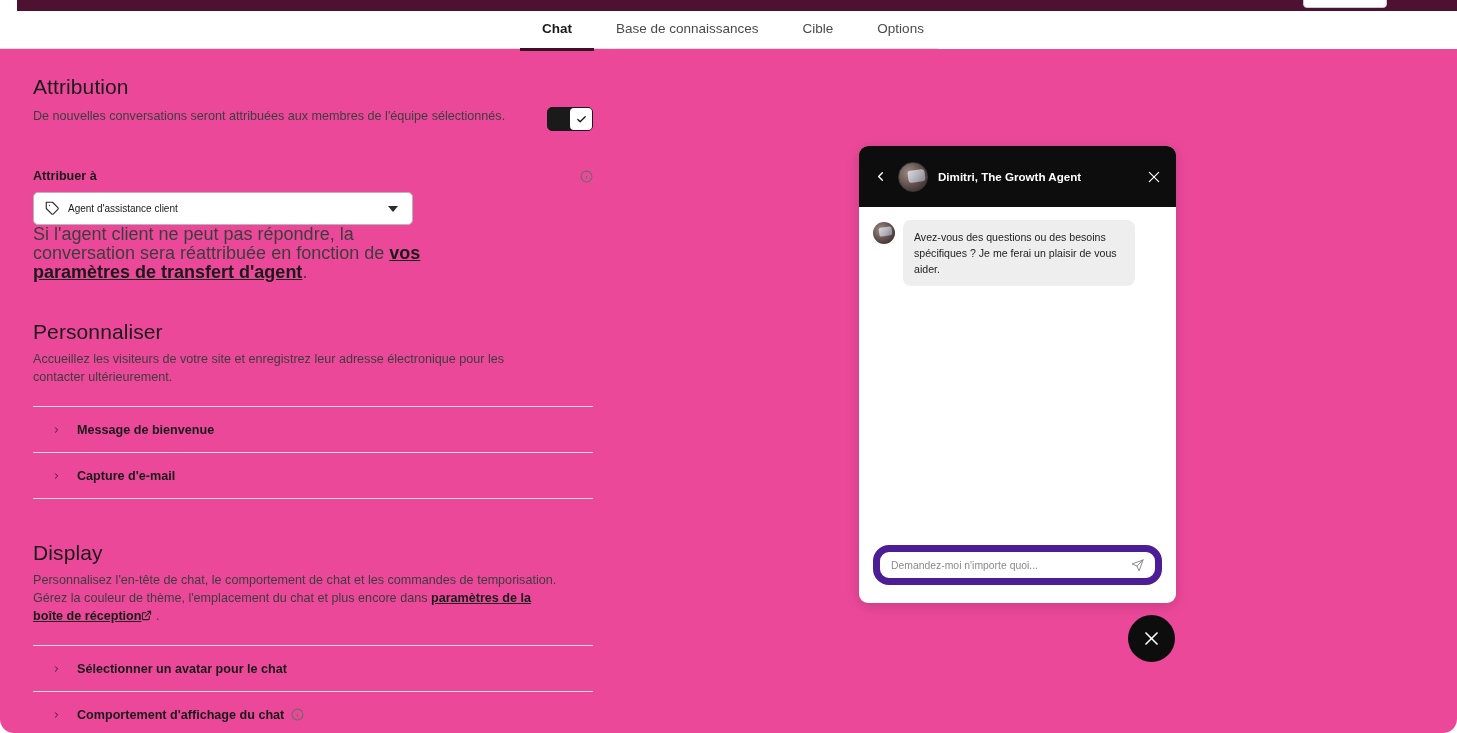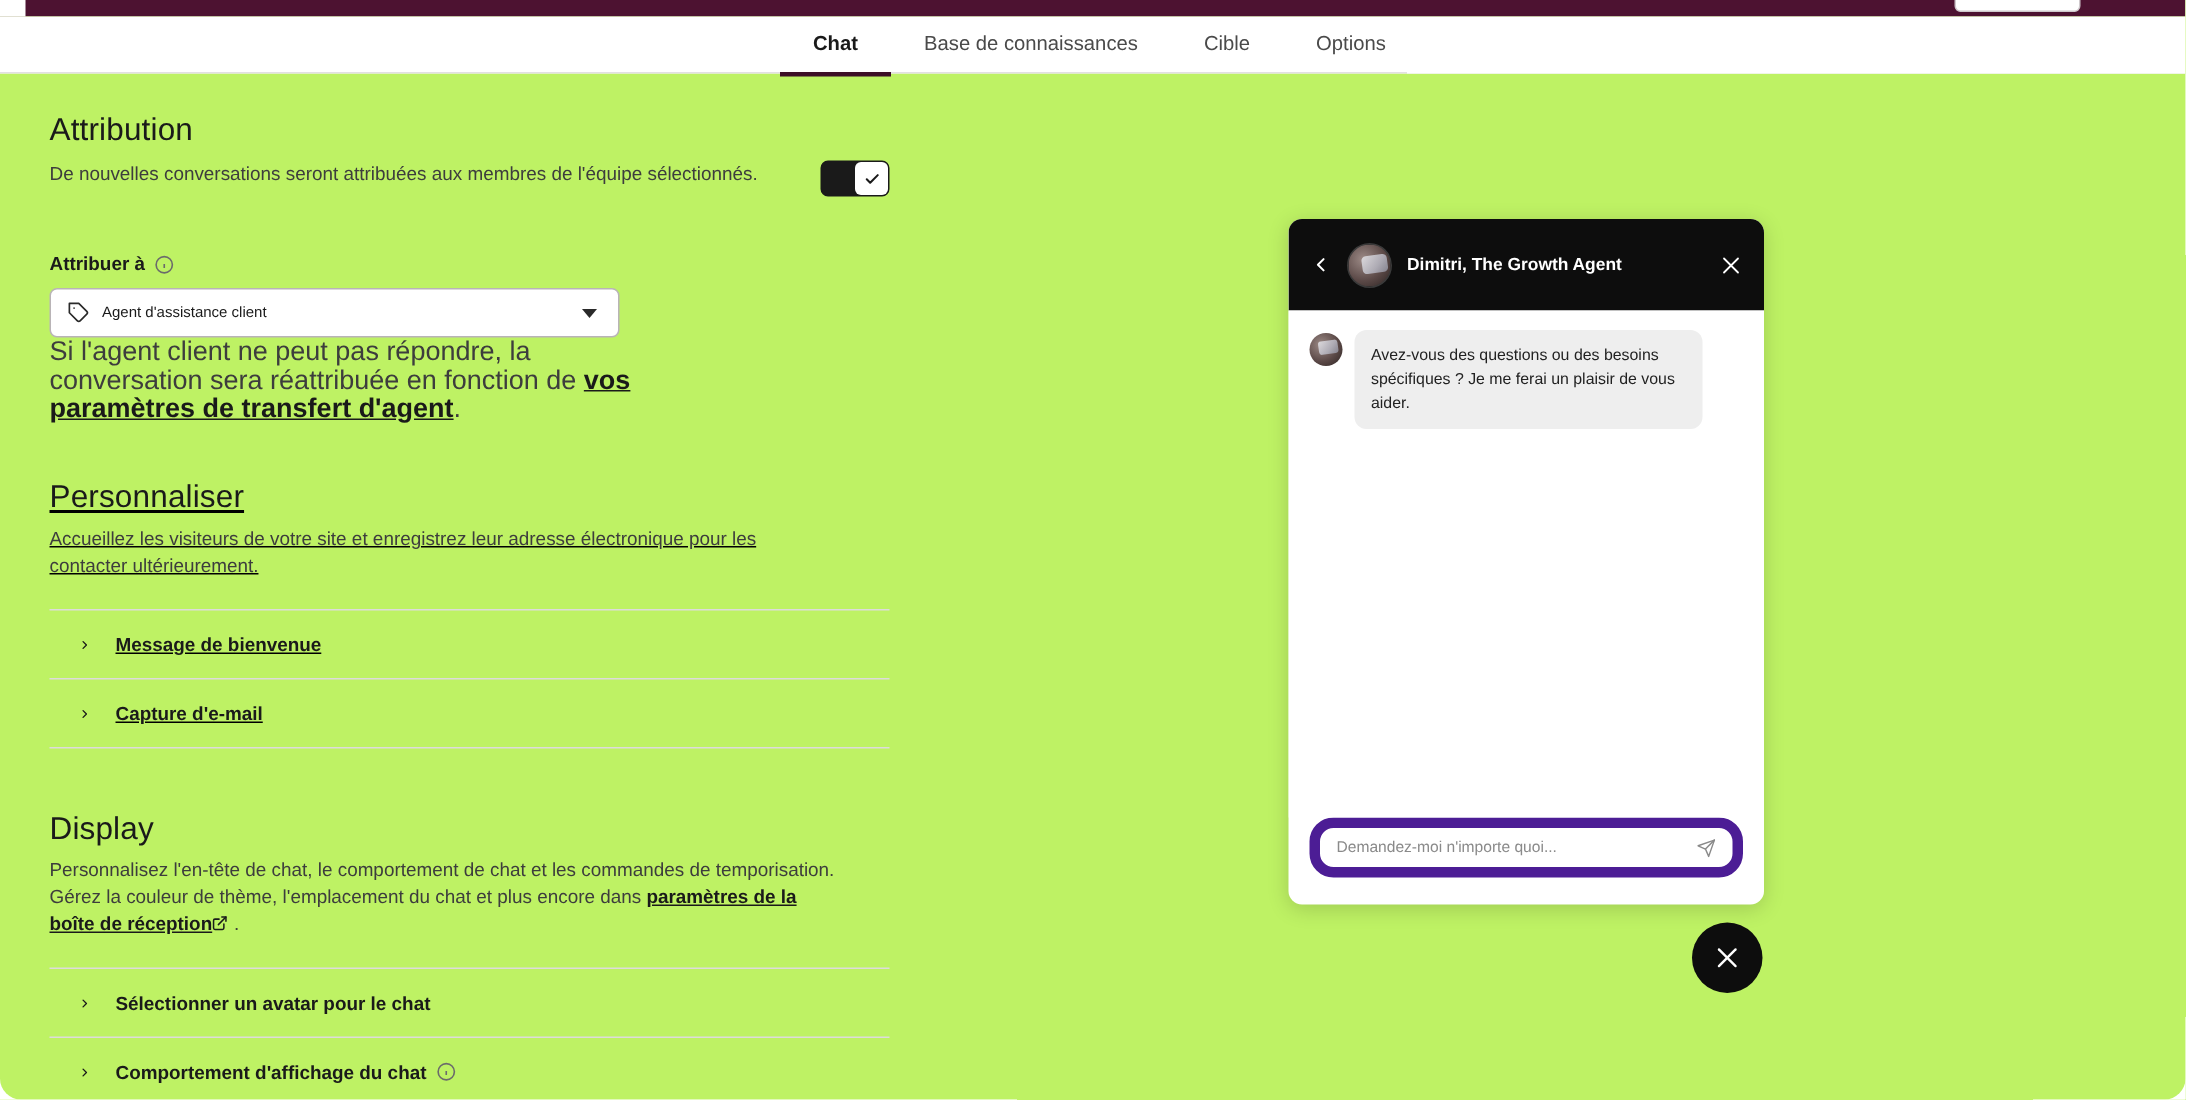--- a/index.html
+++ b/index.html
@@ -7,21 +7,21 @@
     margin: 0; padding: 0;
     width: 1457px; height: 733px;
     background: #ffffff;
     font-family: "Liberation Sans", sans-serif;
     overflow: hidden;
   }
   .app {
     position: relative;
     width: 1457px;
     height: 733px;
-    background: #bef264;
+    background: #ec4899;
     border-radius: 0 0 14px 14px;
     overflow: hidden;
   }
 
   
   .topstrip {
     position: absolute;
     top: 0; left: 0;
     width: 1457px;
     height: 11px;
@@ -140,20 +140,21 @@
   .toggle .knob svg { display: block; }
 
   .field-label {
     font-size: 12.6px;
     font-weight: bold;
     color: #1a1a1a;
     margin-top: 38px;
     display: flex;
     align-items: center;
     gap: 6px;
+    justify-content: space-between;
   }
   .info-icon {
     display: inline-flex;
     width: 13px; height: 13px;
     color: #6b6b6b;
   }
   .select {
     margin-top: 9px;
     width: 380px;
     height: 33px;
@@ -191,21 +192,21 @@
     color: #3d3d3d;
     line-height: 19px;
     max-width: 400px;
   }
   .hint a, .inline-link {
     color: #1a1a1a;
     font-weight: bold;
     text-decoration: underline;
   }
 
-  .block { margin-top: 38px; text-decoration: underline; }
+  .block { margin-top: 38px; }
   .block-display { margin-top: 42px; }
 
   .accordion {
     margin-top: 20px;
     border-top: 1px solid #dddbdc;
   }
   .acc-item {
     border-bottom: 1px solid #dddbdc;
     height: 46px;
     display: flex;

